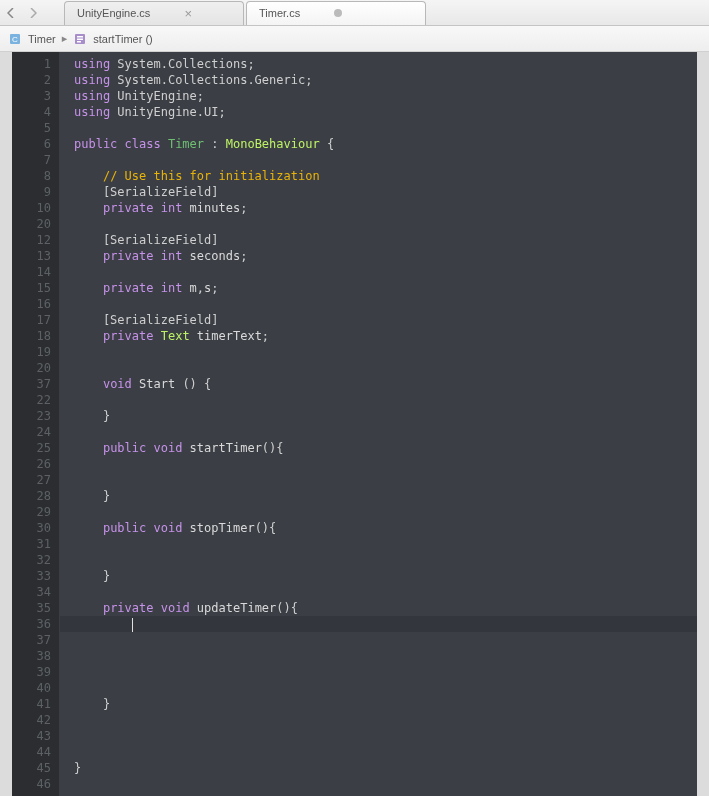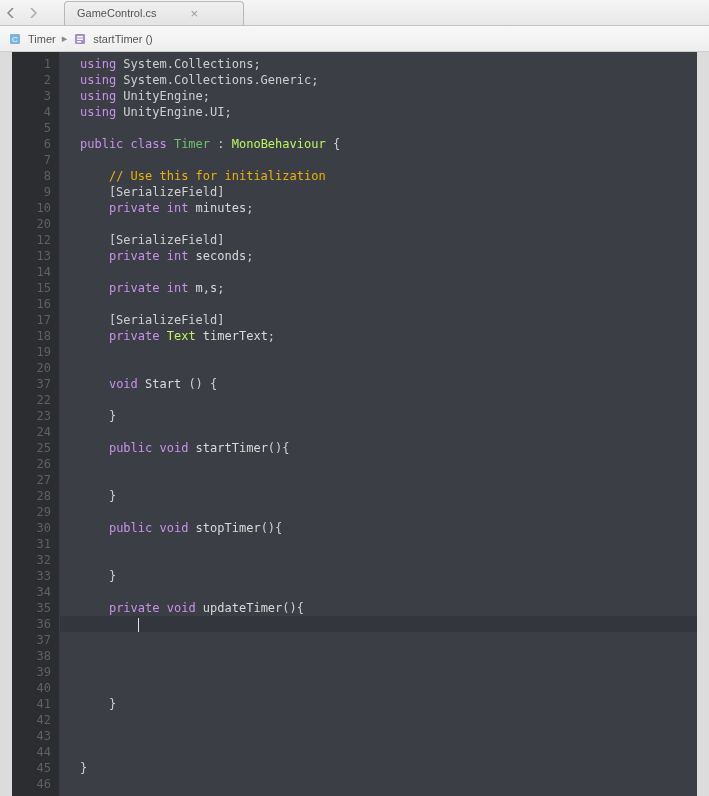--- a/index.html
+++ b/index.html
@@ -108,21 +108,21 @@
 .code {
   flex: 1;
   font-family: Consolas, monospace;
   font-size: 12px;
   line-height: 16px;
   padding-top: 4px;
   background: #3b3f45;
   color: #cfcfcf;
   white-space: pre;
 }
-.code .row { height: 16px; padding-left: 20px; }
+.code .row { height: 16px; padding-left: 14px; }
 .code .row.active { background: #33373d; }
 .kw { color: #c792ea; }
 .type { color: #bef264; }
 .cname { color: #6fbf73; }
 .mname { color: #d9d9d9; }
 .comment { color: #eab308; }
 .cursor {
   display: inline-block;
   width: 1px;
   height: 14px;
@@ -143,22 +143,26 @@
         <path d="M6 0 L1 5 L6 10" fill="none" stroke="#888" stroke-width="1.5"></path>
       </svg>
   </div>
   <div class="nav-arrow">
     <svg viewBox="0 0 8 10">
         <path d="M2 0 L7 5 L2 10" fill="none" stroke="#aaa" stroke-width="1.5"></path>
       </svg>
   </div>
   <div class="tabs">
     <div class="tab">
-      <span>GameControl.cs</span>
+      <span>UnityEngine.cs</span>
       <span class="close">×</span>
+    </div>
+    <div class="tab active">
+      <span>Timer.cs</span>
+      <span class="dot"></span>
     </div>
   </div>
 </div>
 
 <div class="breadcrumb">
   <span class="bc-icon script">
     <svg viewBox="0 0 12 12">
         <rect x="1" y="1" width="10" height="10" fill="#7ab3e0" rx="1"></rect>
         <text x="6" y="9" font-size="8" fill="#fff" text-anchor="middle">C</text>
       </svg>

